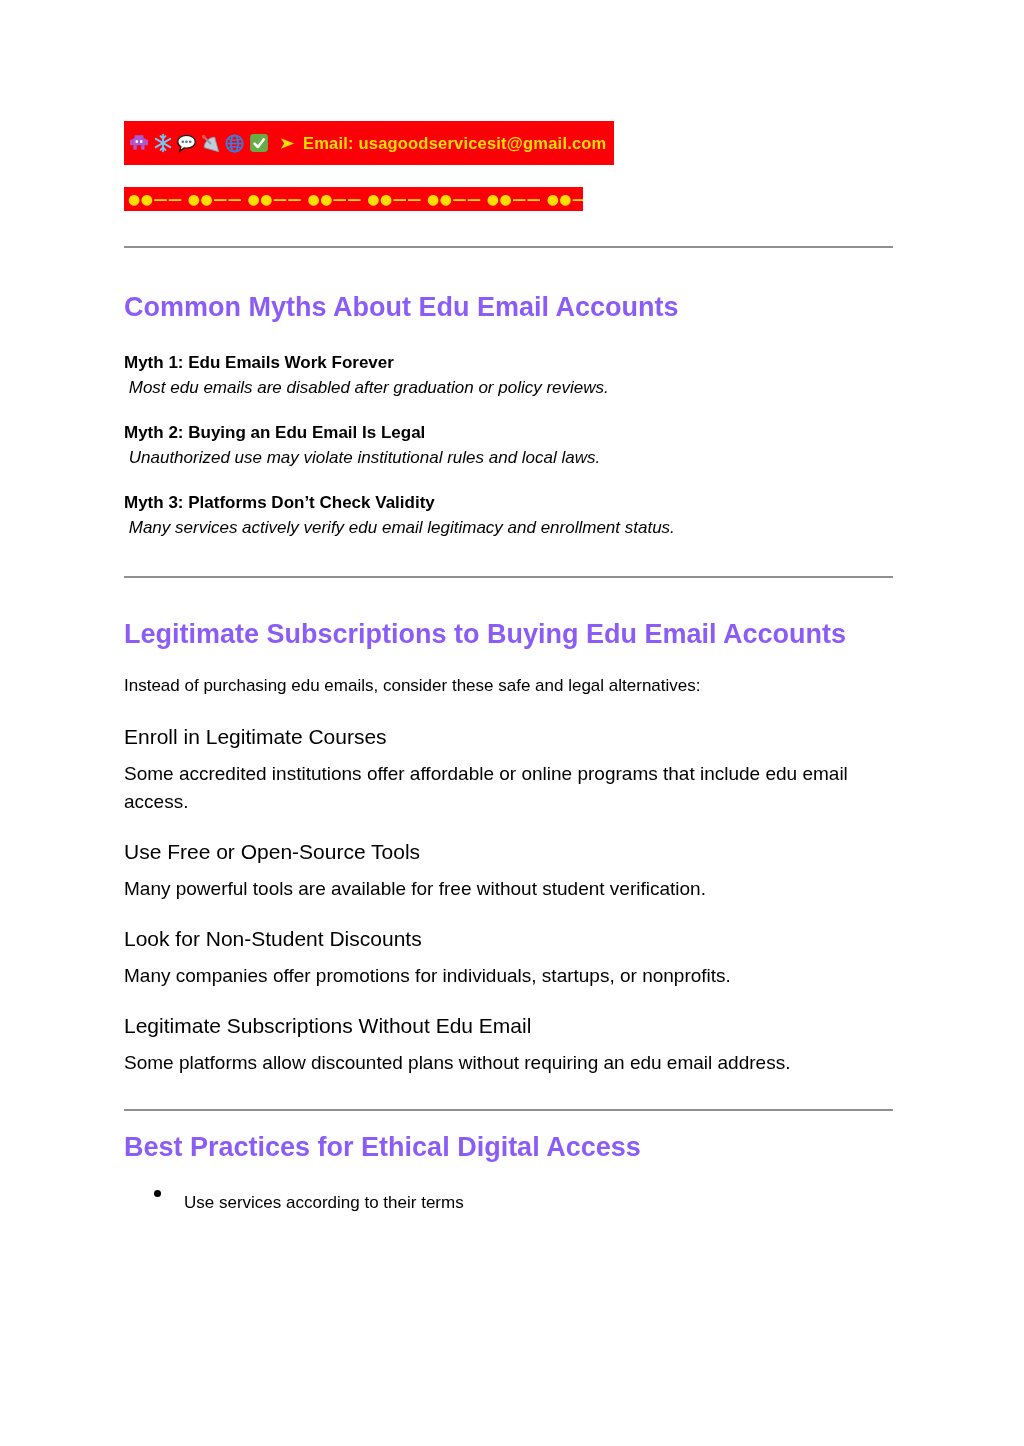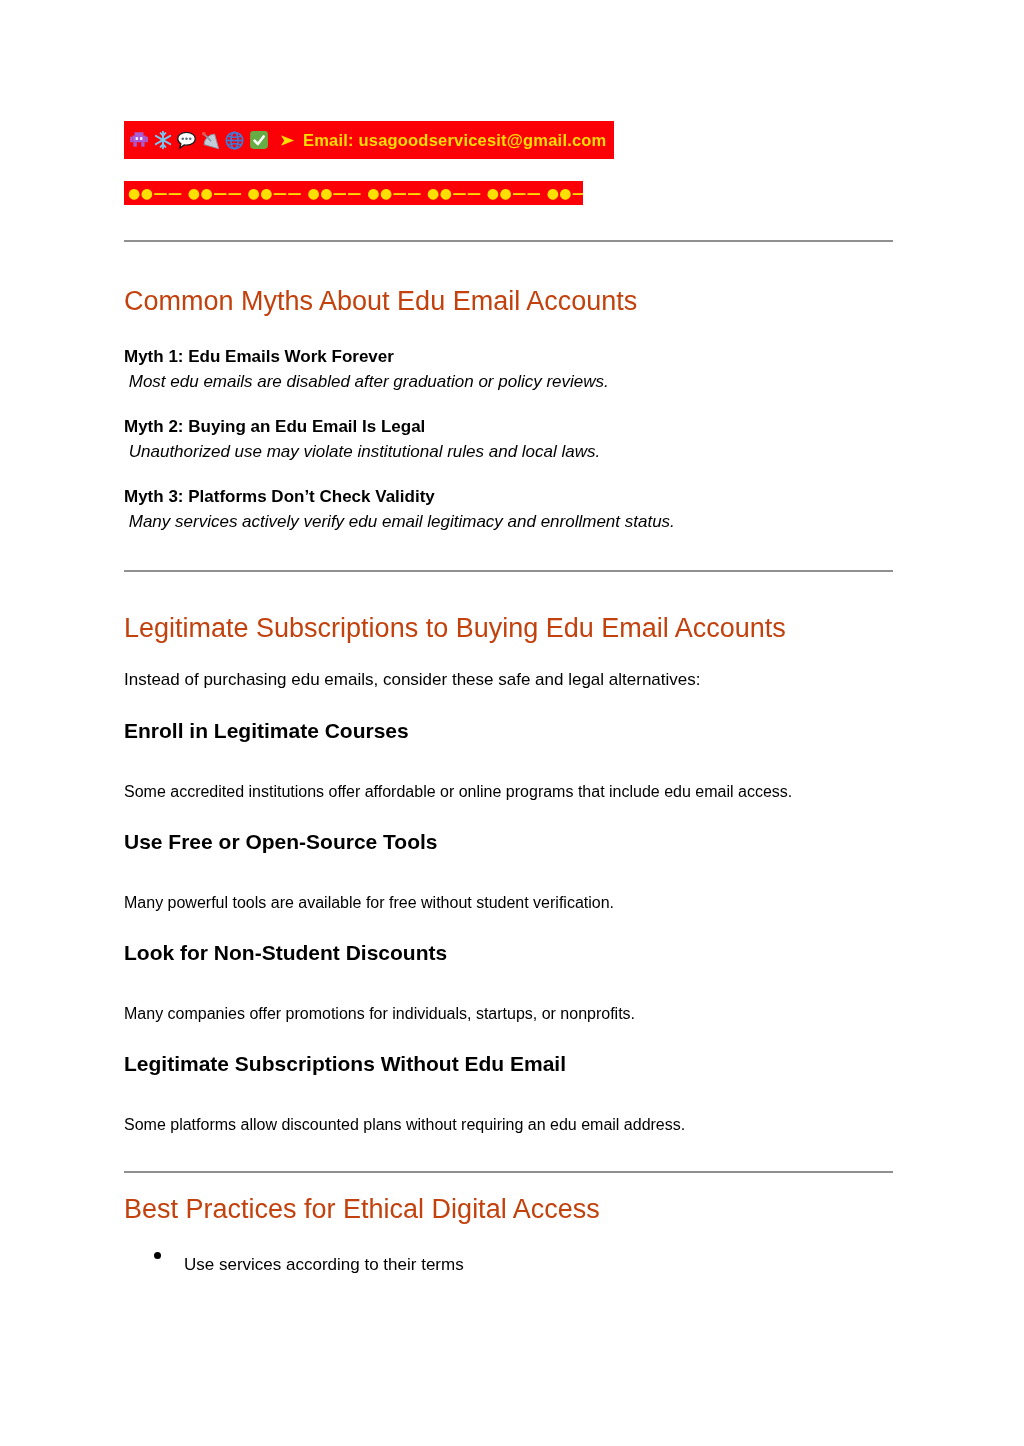--- a/index.html
+++ b/index.html
@@ -14,21 +14,21 @@
   .content { padding: 0 129px 0 124px; }
 
   
   .email-banner {
     margin-top: 121px;
     display: inline-flex;
     align-items: center;
     gap: 3px;
     background: #fb0007;
     padding: 2px 7px 2px 4px;
-    height: 38px;
+    height: 44px;
   }
   .email-banner .ico { display: inline-flex; align-items: center; justify-content: center; width: 21px; height: 21px; flex: 0 0 auto; }
   .email-banner .arrow { margin-left: 5px; margin-right: 2px; display: inline-flex; align-items: center; }
   .email-text {
     color: #ffdf00;
     font-weight: bold;
     font-size: 16.5px;
     letter-spacing: 0.2px;
     white-space: nowrap;
   }
@@ -54,37 +54,37 @@
     line-height: 24px;
   }
 
   
   .hr { height: 2px; background: #909090; border: none; width: 769px; }
   .hr-1 { margin-top: 35px; }
   .hr-2 { margin-top: 36px; }
   .hr-3 { margin-top: 32px; }
 
   
-  .h1 { font-size: 27px; font-weight: normal; line-height: 34px; color: #c2410c; }
+  .h1 { font-size: 27px; font-weight: bold; line-height: 34px; color: #8b5cf6; }
   .h1-myths { margin-top: 42px; }
   .h1-alts  { margin-top: 39px; }
   .h1-best  { margin-top: 19px; }
 
   .myths-wrap { margin-top: 26px; }
   .myth-item { margin-top: 20px; }
   .myth-item:first-child { margin-top: 12px; }
   .myth-heading { font-size: 17px; font-weight: bold; line-height: 25px; }
   .myth-body { font-size: 17px; line-height: 25px; white-space: pre-wrap; font-style: italic; }
 
   .intro-para { margin-top: 22px; font-size: 17px; line-height: 26px; }
 
-  .h3 { font-size: 21px; font-weight: bold; line-height: 28px; }
+  .h3 { font-size: 21px; font-weight: normal; line-height: 28px; }
   .h3-1 { margin-top: 24px; }
   .h3-n { margin-top: 22px; }
-  .alt-body { margin-top: 33px; font-size: 16px; line-height: 28px; max-width: 752px; }
+  .alt-body { margin-top: 9px; font-size: 19px; line-height: 28px; max-width: 752px; }
 
   .bullet-list { margin-top: 26px; }
   .bullet-item { display: flex; padding-left: 30px; }
   .bullet-marker { width: 7px; height: 7px; border-radius: 50%; background: #000; flex: 0 0 auto; }
   .bullet-text { margin-left: 23px; font-size: 17px; line-height: 26px; }
 </style>
 </head>
 <body>
 
 <div class="page">

